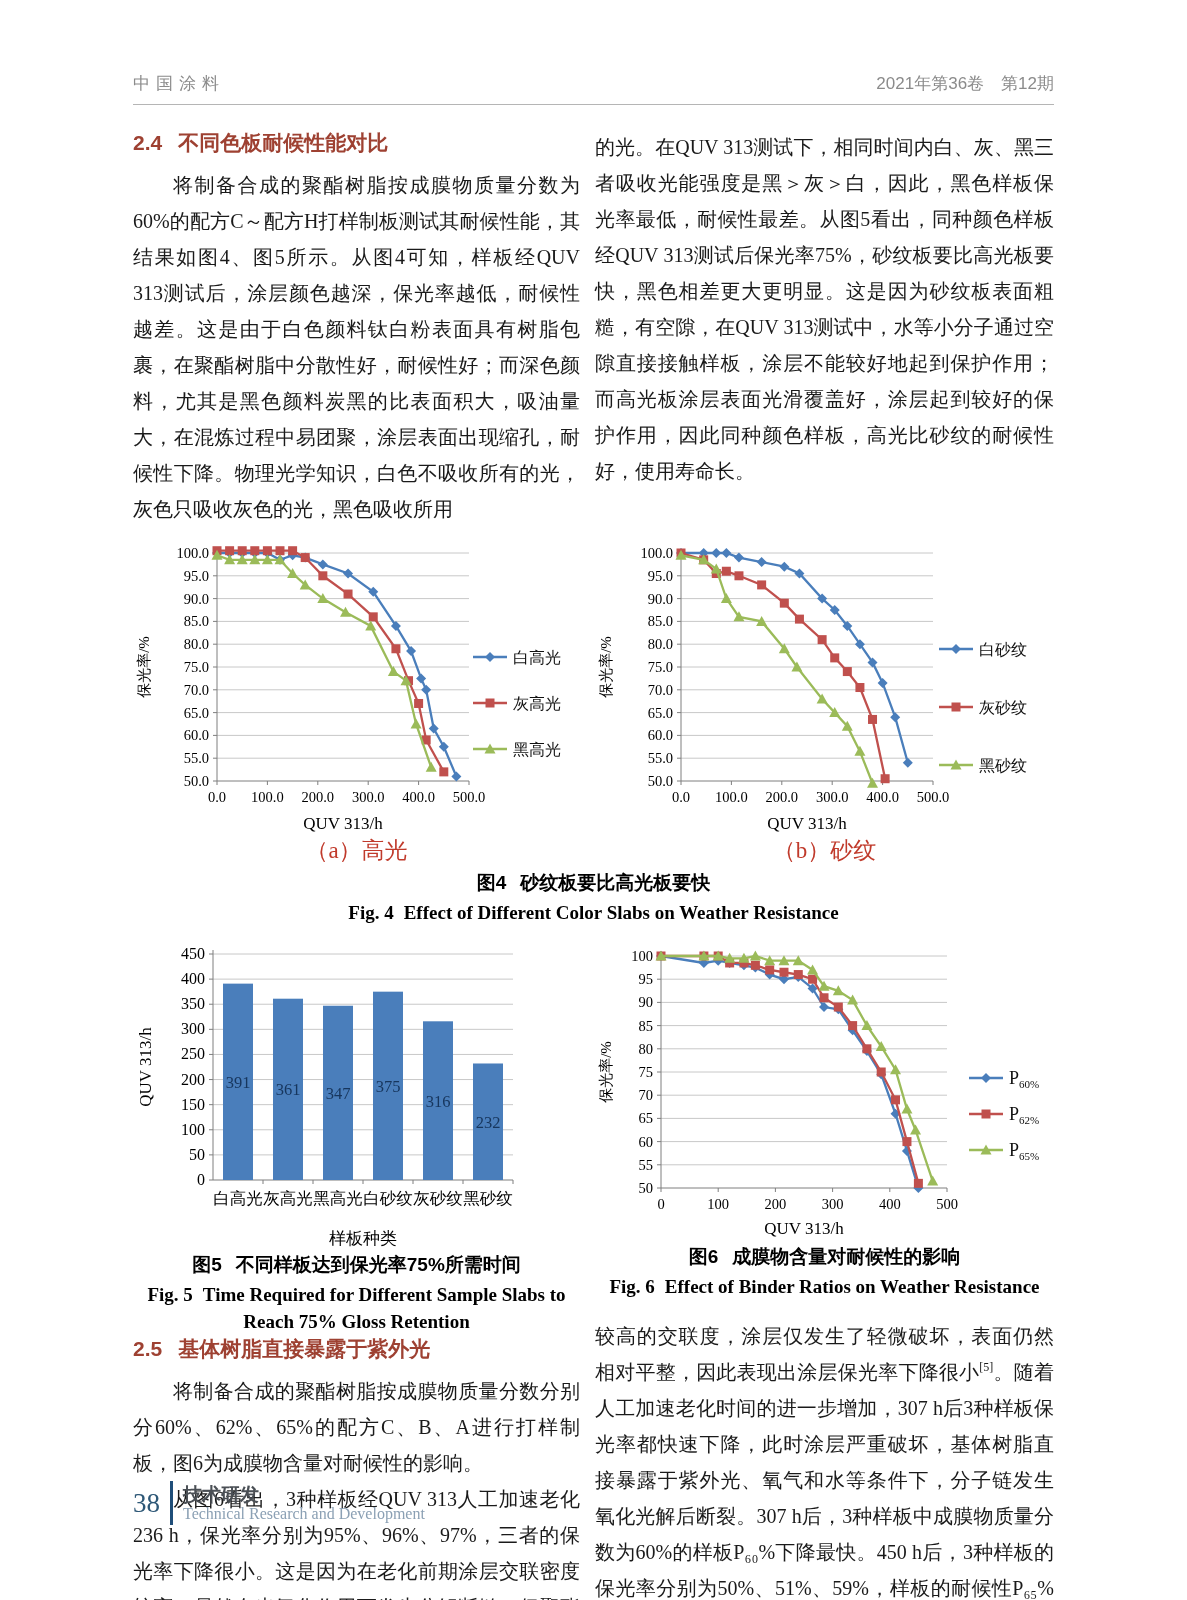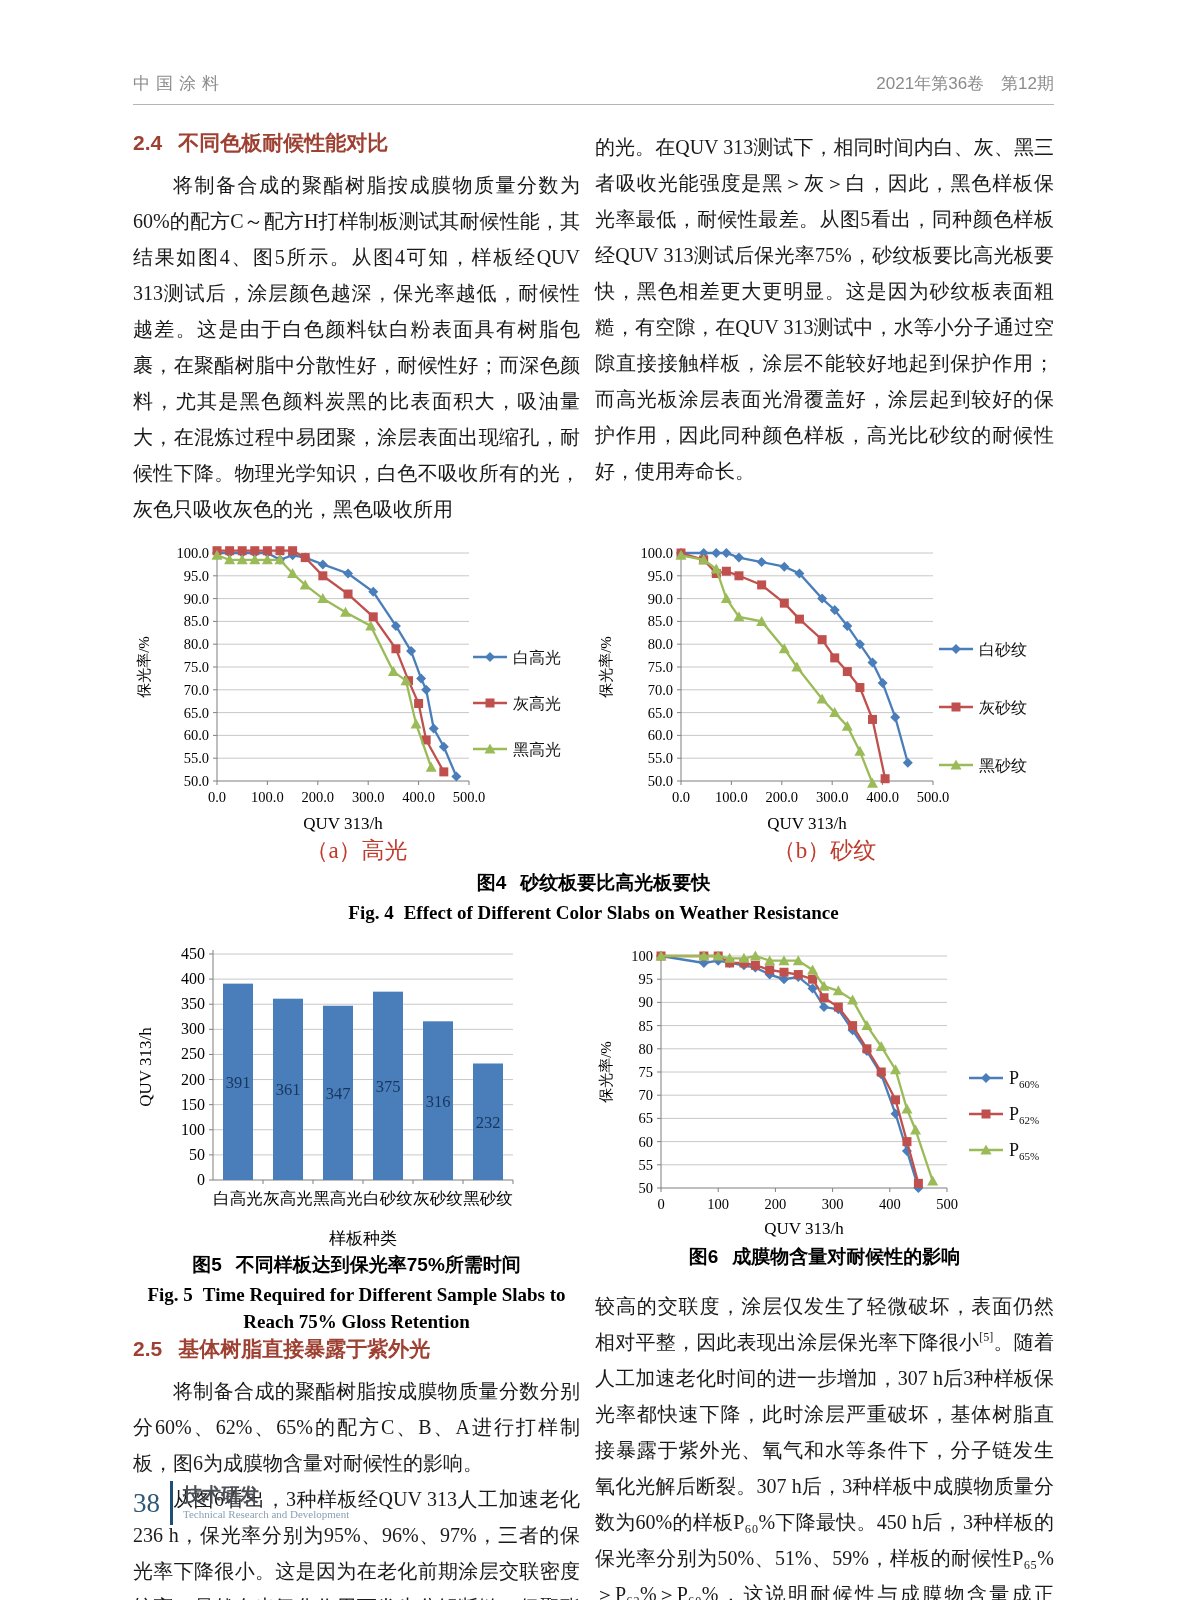--- a/index.html
+++ b/index.html
@@ -30,21 +30,21 @@
   .capen{text-align:center;font-family:Liberation Serif, serif;
          font-weight:bold;font-size:19px;color:#000;margin-top:3px;line-height:27px;}
   .capen .lbl{margin-right:10px;}
   .fig5caps{margin-top:2px;}
   .s25head{margin-top:16px;}
   .footer{position:absolute;left:133px;top:1481px;display:flex;align-items:center;}
   .footer .pagenum{font-size:27px;color:#2e5877;margin-right:10px;font-family:"Liberation Serif",serif;}
   .footer .fbar{width:3px;height:44px;background:#1f4e79;margin-right:10px;}
   .footer .fzh{display:block;font-family:"Liberation Sans","DejaVu Sans",sans-serif;
                font-weight:bold;font-size:19px;color:#4a4f55;line-height:22px;}
-  .footer .fen{display:block;font-family:"Liberation Serif",serif;font-size:11px;color:#8ba0b4;line-height:16px;}
+  .footer .fen{display:block;font-family:"Liberation Serif",serif;font-size:16px;color:#8ba0b4;line-height:16px;}
 </style>
 </head>
 <body>
 
 <div class="page">
 
   <div class="header">
     <span class="journal">中国涂料</span>
     <span class="issue">2021年第36卷　第12期</span>
   </div>
@@ -471,20 +471,21 @@
             <line x1="374" y1="176" x2="408" y2="176" stroke="#c0504d" stroke-width="2.3"></line>
             <rect x="386.5" y="171.5" width="9" height="9" fill="#c0504d"></rect>
             <text x="414" y="182" font-size="18" font-family="&quot;Liberation Serif&quot;,&quot;DejaVu Serif&quot;,serif" fill="#111"><tspan>P</tspan><tspan font-size="11" dy="4">62%</tspan></text>
             <line x1="374" y1="212" x2="408" y2="212" stroke="#9bbb59" stroke-width="2.3"></line>
             <polygon points="391,206.5 396.5,216.5 385.5,216.5" fill="#9bbb59"></polygon>
             <text x="414" y="218" font-size="18" font-family="&quot;Liberation Serif&quot;,&quot;DejaVu Serif&quot;,serif" fill="#111"><tspan>P</tspan><tspan font-size="11" dy="4">65%</tspan></text>
             <text x="209" y="296" text-anchor="middle" font-size="17" font-family="&quot;Liberation Serif&quot;,&quot;DejaVu Serif&quot;,serif" fill="#000">QUV 313/h</text>
             <text x="16" y="134" text-anchor="middle" font-size="15" fill="#000" transform="rotate(-90 16 134)">保光率/%</text>
           </svg>
         <div class="capzh"><span class="lbl">图6</span><span>成膜物含量对耐候性的影响</span></div>
+        <div class="capen"><span class="lbl">Fig. 6</span><span>Effect of Binder Ratios on Weather Resistance</span></div>
       </div>
       <p class="body" style="margin-top:18px;"><span>较高的交联度，涂层仅发生了轻微破坏，表面仍然相对平整，因此表现出涂层保光率下降很小</span><sup class="ref">[5]</sup><span>。随着人工加速老化时间的进一步增加，307 h后3种样板保光率都快速下降，此时涂层严重破坏，基体树脂直接暴露于紫外光、氧气和水等条件下，分子链发生氧化光解后断裂。307 h后，3种样板中成膜物质量分数为60%的样板P₆₀%下降最快。450 h后，3种样板的保光率分别为50%、51%、59%，样板的耐候性P₆₅%＞P₆₂%＞P₆₀%，这说明耐候性与成膜物含量成正比，随着成膜物含量的降低涂层耐候性能变弱。高成膜物含量的涂层，耐候性</span></p>
     </div>
   </div>
 
   <div class="footer">
     <span class="pagenum">38</span>
     <span class="fbar"></span>
     <span class="fcol">
       <span class="fzh">技术研发</span>

